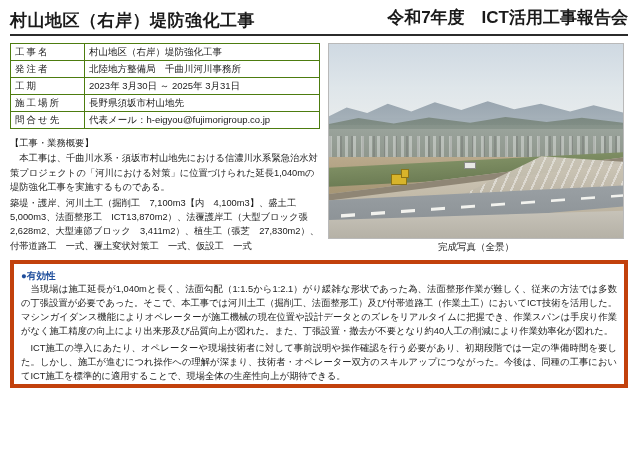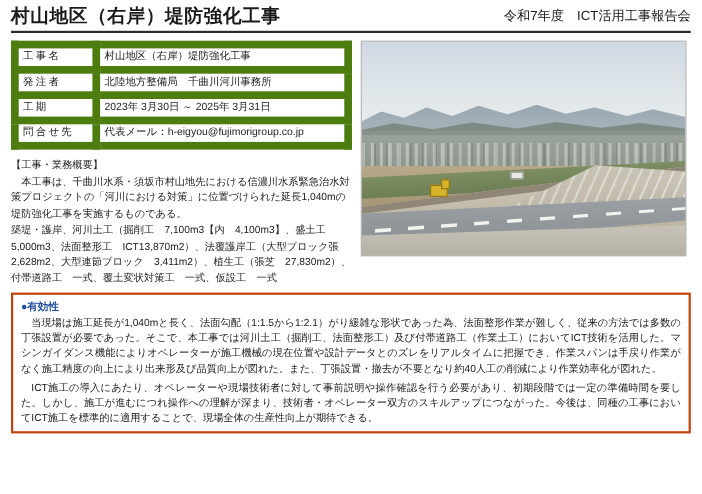--- a/index.html
+++ b/index.html
@@ -26,42 +26,42 @@
     padding-bottom: 3px;
     margin-bottom: 7px;
   }
   .doc-title {
     font-size: 17px;
     font-weight: bold;
     letter-spacing: 0.5px;
     line-height: 1.1;
   }
   .doc-subtitle {
-    font-size: 12px;
-    font-weight: normal;
+    font-size: 17px;
+    font-weight: bold;
     white-space: nowrap;
     padding-bottom: 2px;
   }
 
   
   .top {
     display: flex;
     gap: 8px;
     align-items: flex-start;
   }
   .left-col { width: 310px; }
   .right-col { width: 296px; }
 
   table.info {
     width: 100%;
     border-collapse: collapse;
     table-layout: fixed;
   }
   table.info td {
-    border: 7px solid #4d7c0f;
+    border: 1px solid #4d7c0f;
     font-size: 9.5px;
     padding: 2px 4px;
     line-height: 1.25;
     height: 17px;
     vertical-align: middle;
   }
   table.info td.lbl {
     width: 74px;
     text-align: left;
     letter-spacing: 2px;
@@ -182,21 +182,21 @@
   }
   .photo-cap {
     text-align: center;
     font-size: 9.5px;
     margin-top: 2px;
   }
 
   
   .effects {
     margin-top: 6px;
-    border: 2px solid #c2410c;
+    border: 4px solid #c2410c;
     padding: 5px 7px 6px 7px;
     font-size: 9.3px;
     line-height: 1.5;
     height: 128px;
   }
   .eff-block { margin-bottom: 3px; }
   .eff-title {
     color: #1f4e9c;
     font-weight: bold;
     font-size: 9.6px;
@@ -223,20 +223,24 @@
           <td class="lbl">工事名</td>
           <td class="val">村山地区（右岸）堤防強化工事</td>
         </tr>
         <tr>
           <td class="lbl">発注者</td>
           <td class="val">北陸地方整備局　千曲川河川事務所</td>
         </tr>
         <tr>
           <td class="lbl">工期</td>
           <td class="val">2023年 3月30日 ～ 2025年 3月31日</td>
+        </tr>
+        <tr>
+          <td class="lbl">施工場所</td>
+          <td class="val">長野県須坂市村山地先</td>
         </tr>
         <tr>
           <td class="lbl">問合せ先</td>
           <td class="val">代表メール：h-eigyou@fujimorigroup.co.jp</td>
         </tr>
       </tbody>
         </table>
 
       <div class="summary">
         <p class="head">【工事・業務概要】</p>
@@ -256,20 +260,21 @@
           <div class="grass"></div>
           <div class="levee"></div>
           <div class="levee-edge"></div>
           <div class="blocks"></div>
           <div class="road"></div>
           <div class="road-line"></div>
           <div class="machine"></div>
           <div class="truck"></div>
           <div class="fg"></div>
         </div>
+        <div class="photo-cap">完成写真（全景）</div>
       </div>
     </div>
 
   </div>
 
   <div class="effects">
     <div class="eff-block">
       <span class="eff-title">●有効性</span>
       <span class="eff-body">　当現場は施工延長が1,040mと長く、法面勾配（1:1.5から1:2.1）がり緩雑な形状であった為、法面整形作業が難しく、従来の方法では多数の丁張設置が必要であった。そこで、本工事では河川土工（掘削工、法面整形工）及び付帯道路工（作業土工）においてICT技術を活用した。マシンガイダンス機能によりオペレーターが施工機械の現在位置や設計データとのズレをリアルタイムに把握でき、作業スパンは手戻り作業がなく施工精度の向上により出来形及び品質向上が図れた。また、丁張設置・撤去が不要となり約40人工の削減により作業効率化が図れた。</span>
     </div>

